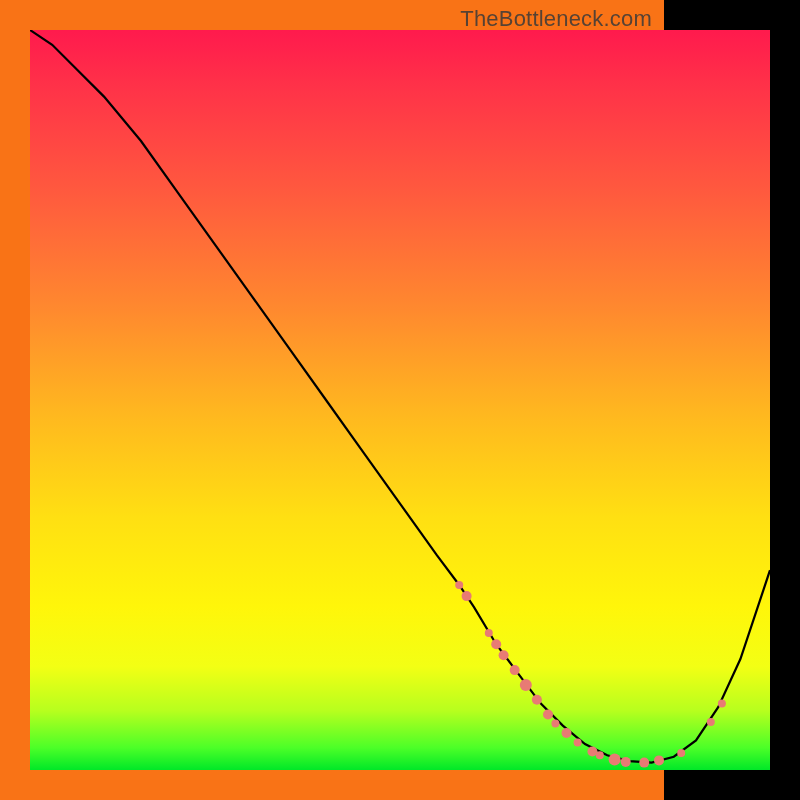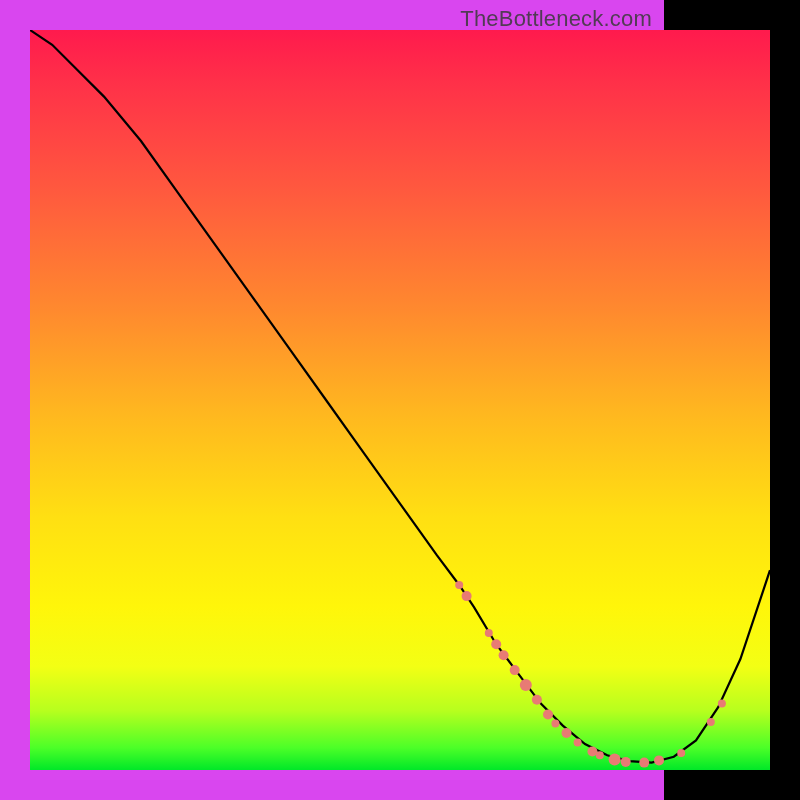--- a/index.html
+++ b/index.html
@@ -8,21 +8,21 @@
     width: 800px;
     height: 800px;
     overflow: hidden;
     background: #000;
     font-family: Arial, Helvetica, sans-serif;
   }
   .outer {
     position: relative;
     width: 664px;
     height: 800px;
-    background: #d946ef;
+    background: #f97316;
   }
   .plot {
     position: absolute;
     left: 30px;
     top: 30px;
     width: 740px;
     height: 740px;
     
     background: linear-gradient(to bottom,
       #ff1a4d 0%,

